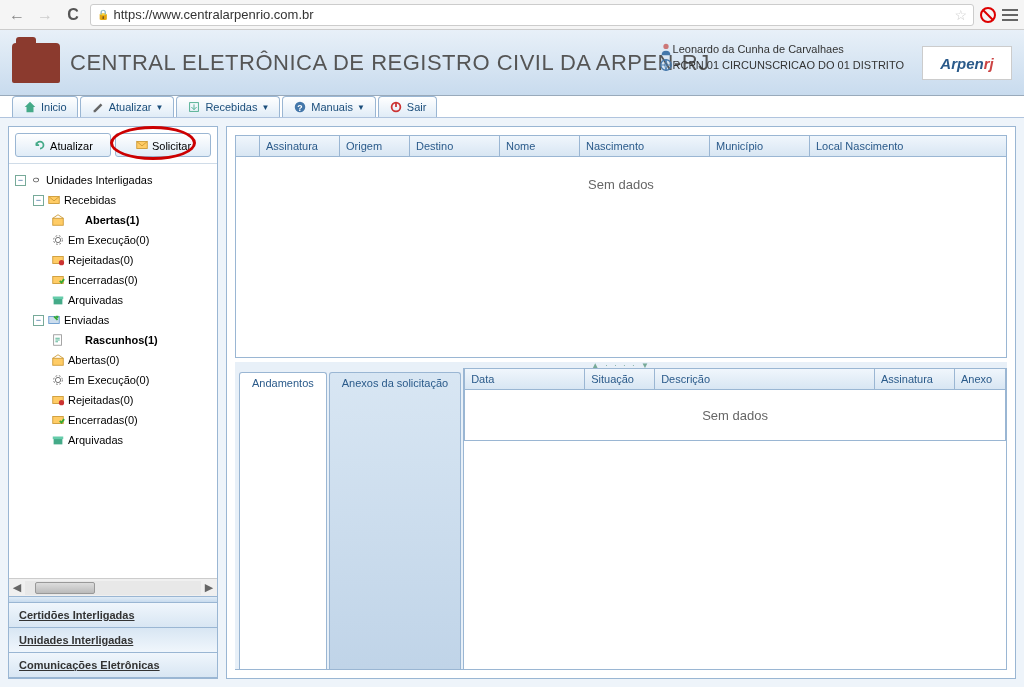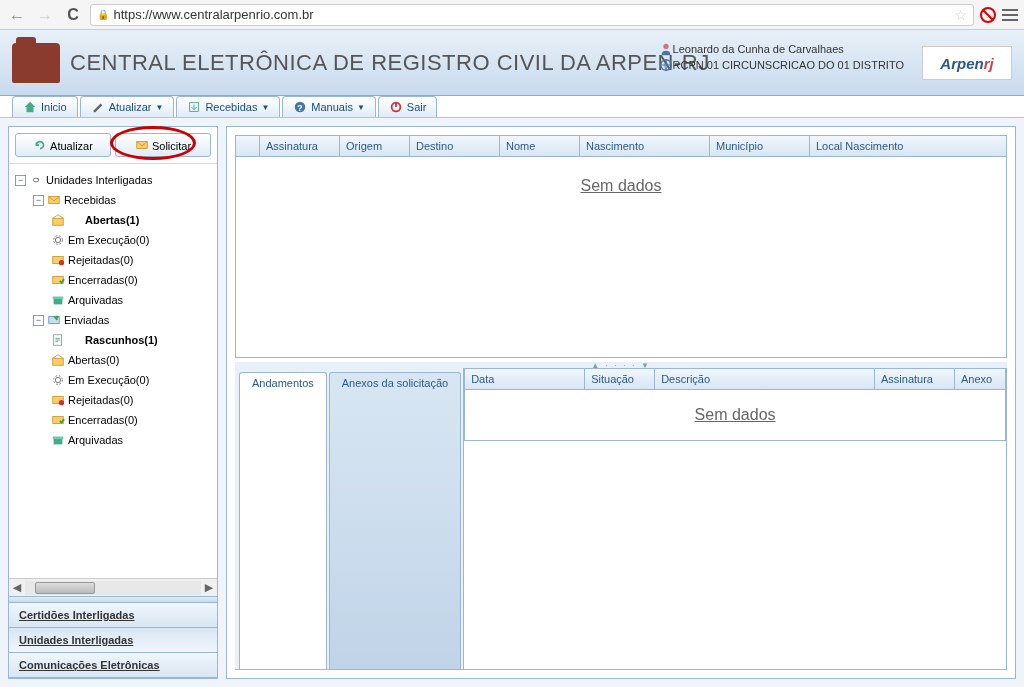--- a/index.html
+++ b/index.html
@@ -59,21 +59,21 @@
 
 .sidebar-tabs { border-top: 1px solid #9ab6d3; }
 .sidebar-splitter { height: 6px; background: linear-gradient(#e0ecf7, #c8dbee); border-bottom: 1px solid #9ab6d3; }
 .sidebar-tab { padding: 6px 10px; border-bottom: 1px solid #9ab6d3; background: linear-gradient(#f0f6fc, #d8e6f3); font-weight: bold; font-size: 11px; text-decoration: underline; color: #333; cursor: pointer; }
 .sidebar-tab.active { background: linear-gradient(#d8e6f3, #f0f6fc); }
 
 
 .panel { border: 1px solid #9ab6d3; margin-bottom: 4px; }
 .grid-header { display: flex; background: linear-gradient(#f0f6fc, #d8e6f3); border-bottom: 1px solid #9ab6d3; }
 .grid-header .cell { padding: 4px 6px; border-right: 1px solid #9ab6d3; color: #2a5a8a; font-size: 11px; }
-.grid-body { min-height: 40px; display: flex; align-items: center; justify-content: center; color: #666; font-size: 16px; text-decoration: underline; }
+.grid-body { min-height: 40px; display: flex; align-items: center; justify-content: center; color: #666; font-size: 13px; }
 .top-panel { flex: 0 0 auto; }
 .top-panel .grid-body { height: 200px; align-items: flex-start; padding-top: 20px; }
 .splitter-h { height: 6px; background: #e8f0f8; display: flex; align-items: center; justify-content: center; color: #7a9; font-size: 8px; letter-spacing: 2px; }
 
 
 .tab-strip { display: flex; border-bottom: 1px solid #9ab6d3; background: #e8f0f8; padding-top: 4px; padding-left: 4px; }
 .tab { padding: 4px 12px; border: 1px solid #9ab6d3; border-bottom: none; margin-right: 2px; border-radius: 3px 3px 0 0; font-size: 11px; cursor: pointer; }
 .tab.active { background: #fff; font-weight: normal; color: #2a5a8a; }
 .tab.inactive { background: linear-gradient(#d8e6f3, #c0d4e8); color: #2a5a8a; }
 .tab-content { border: 1px solid #9ab6d3; border-top: none; padding: 0; }

